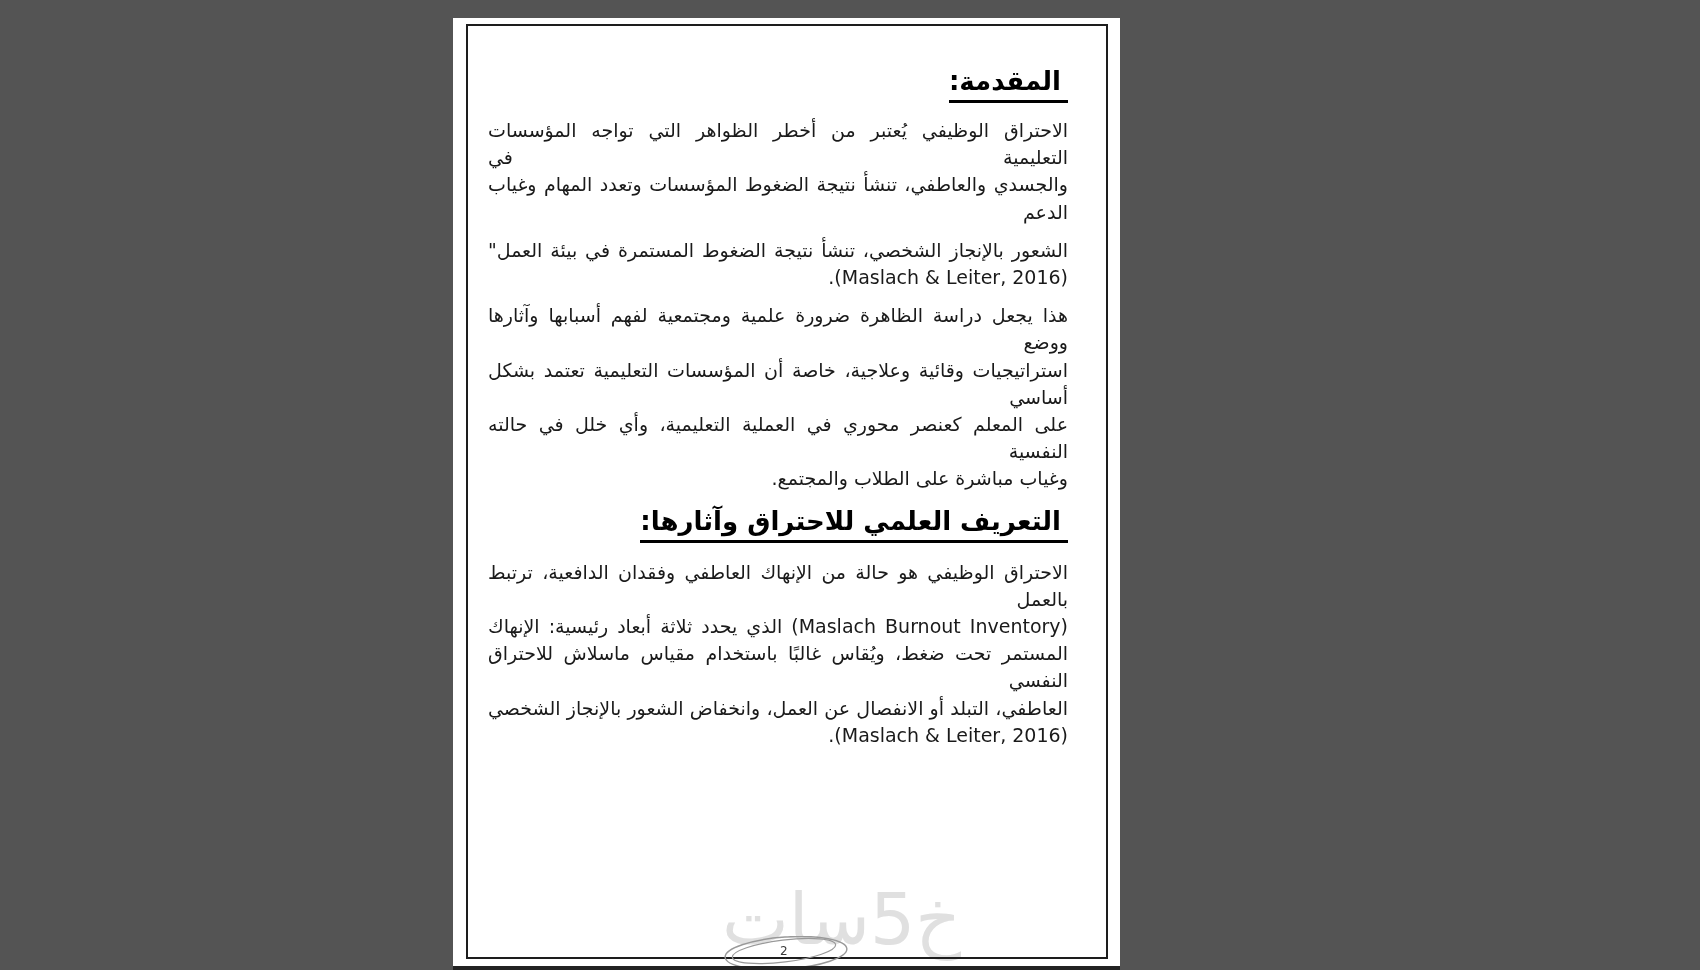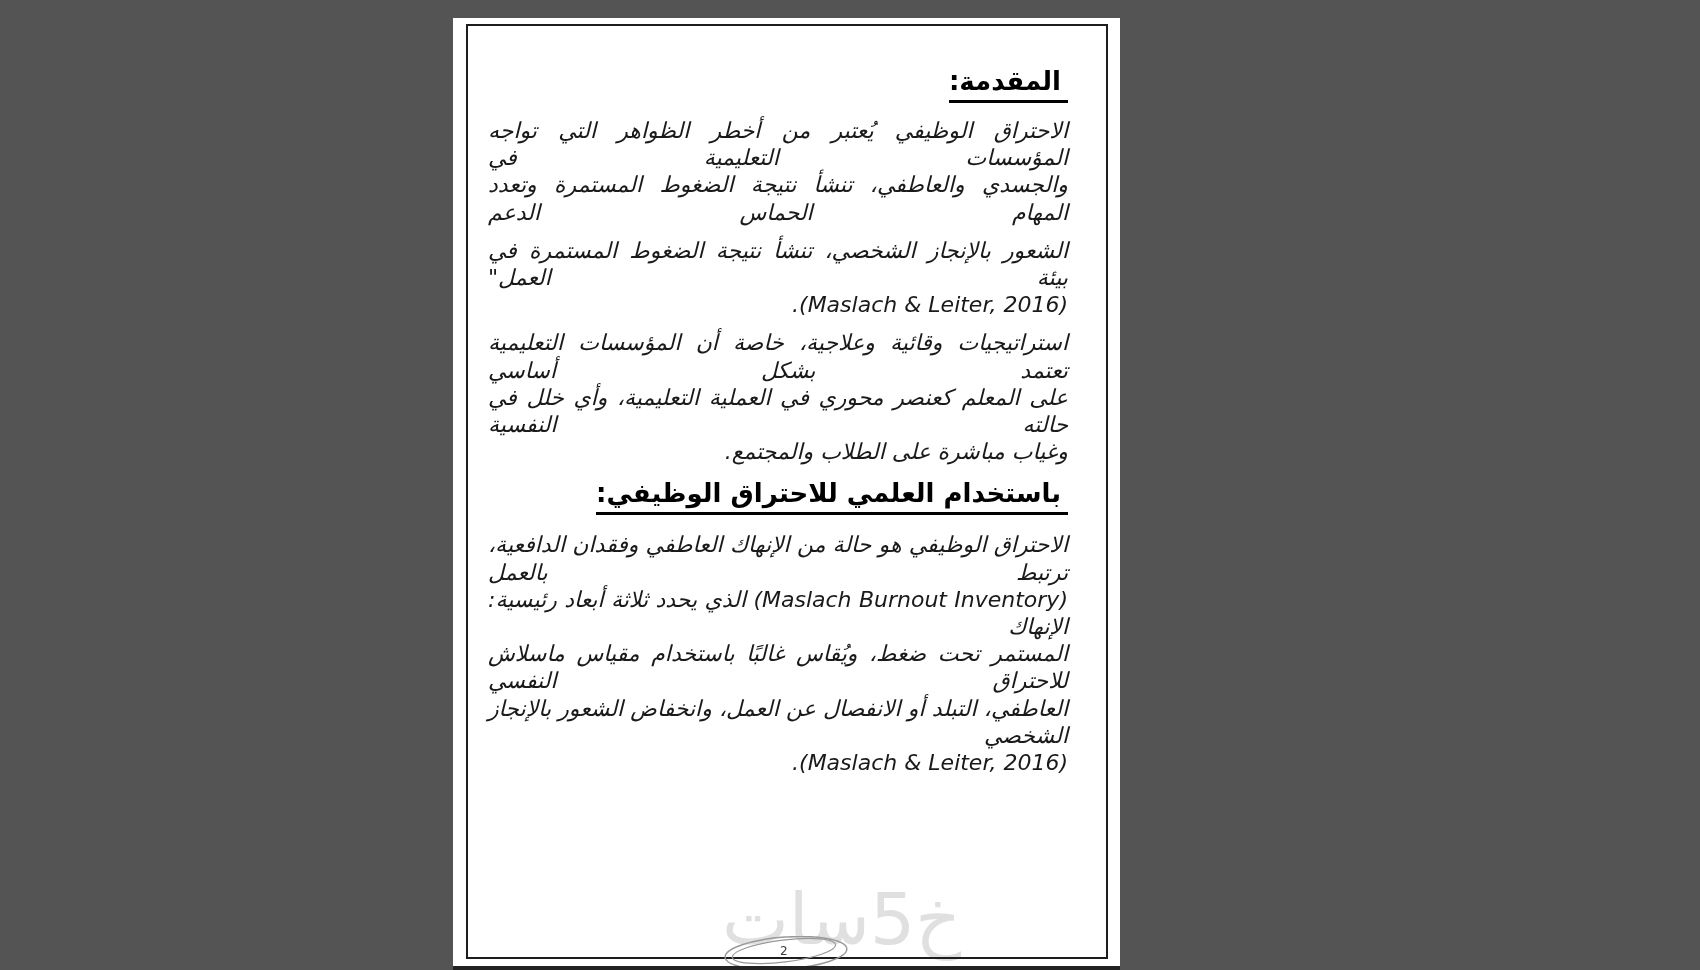--- a/index.html
+++ b/index.html
@@ -9,22 +9,22 @@
   .page-border{position:absolute;left:466px;top:24px;width:638px;height:931px;
                border:2px solid #1d1d1d;}
   .page-bottom-edge{position:absolute;left:453px;top:966px;width:667px;height:4px;background:#222222;}
   .content{position:absolute;left:488px;top:64px;width:580px;direction:rtl;color:#1a1a1a;}
   .sec-heading{font-size:26px;line-height:34px;font-weight:bold;color:#000000;
                margin:0 0 14px 0;text-align:right;}
   .sec-heading .u{display:inline-block;border-bottom:3px solid #000000;
                   padding-bottom:2px;padding-inline-start:7px;}
   .sec-heading.second{margin-top:10px;margin-bottom:16px;}
   .para{margin:0 0 11px 0;}
-  .line{font-size:22px;line-height:27.2px;text-align:right;direction:rtl;
-        text-justify:inter-word;font-style:italic;}
+  .line{font-size:19px;line-height:27.2px;text-align:right;direction:rtl;
+        text-justify:inter-word;}
   .line.j{text-align:justify;text-align-last:justify;}
   .watermark{position:absolute;left:731px;top:884px;width:230px;direction:rtl;
              font-size:71px;line-height:1;font-weight:normal;color:#e0e0e0;
              letter-spacing:1px;user-select:none;}
   .stamp{position:absolute;left:722px;top:936px;width:128px;height:36px;}
   .page-number{position:absolute;left:780px;top:944px;font-size:12px;line-height:14px;
                color:#3a3a3a;}
 </style>
 </head>
 <body>
@@ -38,37 +38,38 @@
   <div class="page-border"></div>
 
   <div class="content">
 
     <div class="sec-heading">
       <span class="u">المقدمة:</span>
     </div>
 
     <div class="para">
       <div class="line j">الاحتراق الوظيفي يُعتبر من أخطر الظواهر التي تواجه المؤسسات التعليمية في</div>
-      <div class="line j">والجسدي والعاطفي، تنشأ نتيجة الضغوط المستمرة وتعدد المهام الحماس الدعم</div>
+      <div class="line j">والجسدي والعاطفي، تنشأ نتيجة الضغوط المؤسسات وتعدد المهام وغياب الدعم</div>
     </div>
 
     <div class="para">
       <div class="line j">الشعور بالإنجاز الشخصي، تنشأ نتيجة الضغوط المستمرة في بيئة العمل"</div>
       <div class="line">(Maslach &amp; Leiter, 2016).</div>
     </div>
 
 
     <div class="para">
+      <div class="line j">هذا يجعل دراسة الظاهرة ضرورة علمية ومجتمعية لفهم أسبابها وآثارها ووضع</div>
       <div class="line j">استراتيجيات وقائية وعلاجية، خاصة أن المؤسسات التعليمية تعتمد بشكل أساسي</div>
       <div class="line j">على المعلم كعنصر محوري في العملية التعليمية، وأي خلل في حالته النفسية</div>
       <div class="line">وغياب مباشرة على الطلاب والمجتمع.</div>
     </div>
 
     <div class="sec-heading second">
-      <span class="u">باستخدام العلمي للاحتراق الوظيفي:</span>
+      <span class="u">التعريف العلمي للاحتراق وآثارها:</span>
     </div>
 
     <div class="para">
       <div class="line j">الاحتراق الوظيفي هو حالة من الإنهاك العاطفي وفقدان الدافعية، ترتبط بالعمل</div>
       <div class="line j">(Maslach Burnout Inventory) الذي يحدد ثلاثة أبعاد رئيسية: الإنهاك</div>
       <div class="line j">المستمر تحت ضغط، ويُقاس غالبًا باستخدام مقياس ماسلاش للاحتراق النفسي</div>
       <div class="line j">العاطفي، التبلد أو الانفصال عن العمل، وانخفاض الشعور بالإنجاز الشخصي</div>
       <div class="line">(Maslach &amp; Leiter, 2016).</div>
     </div>
 

